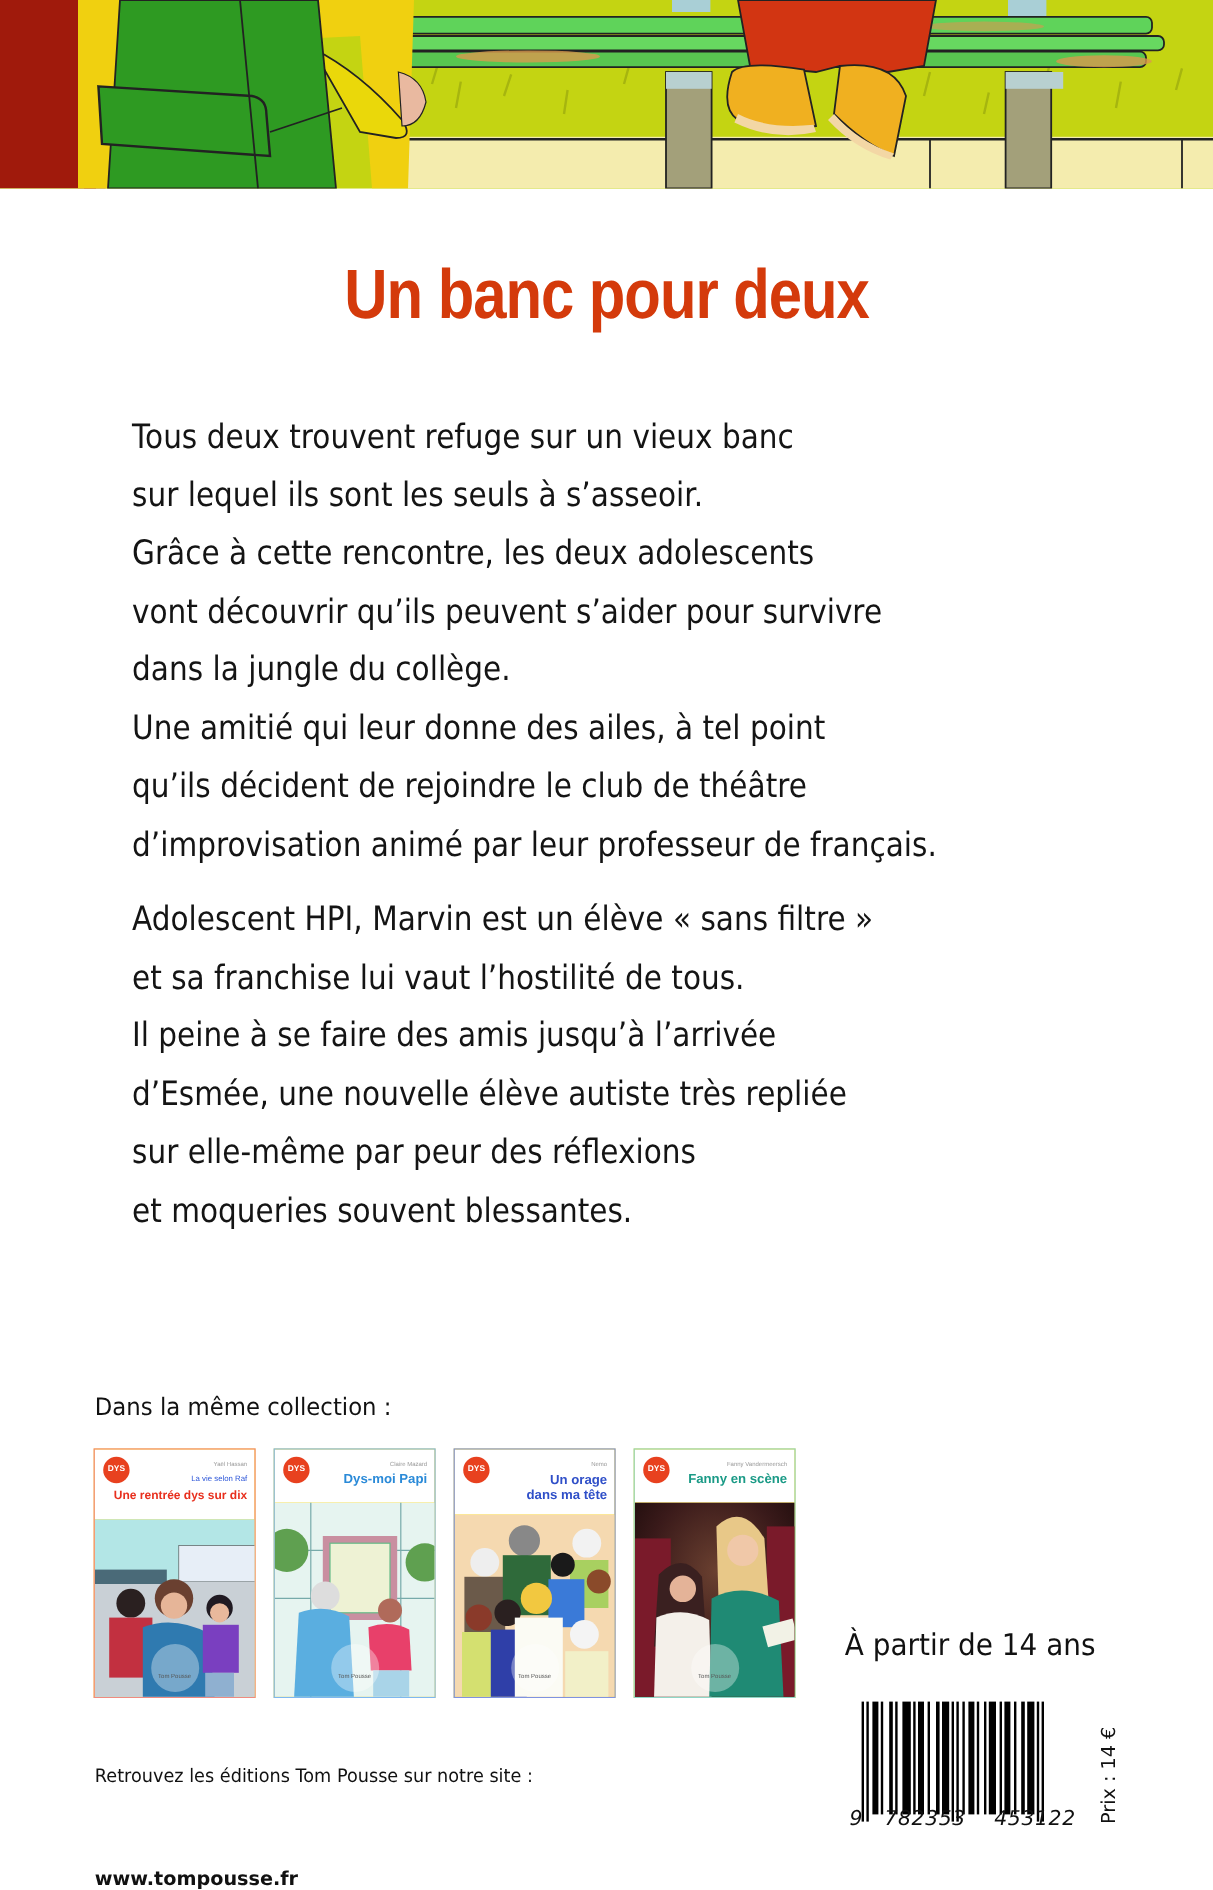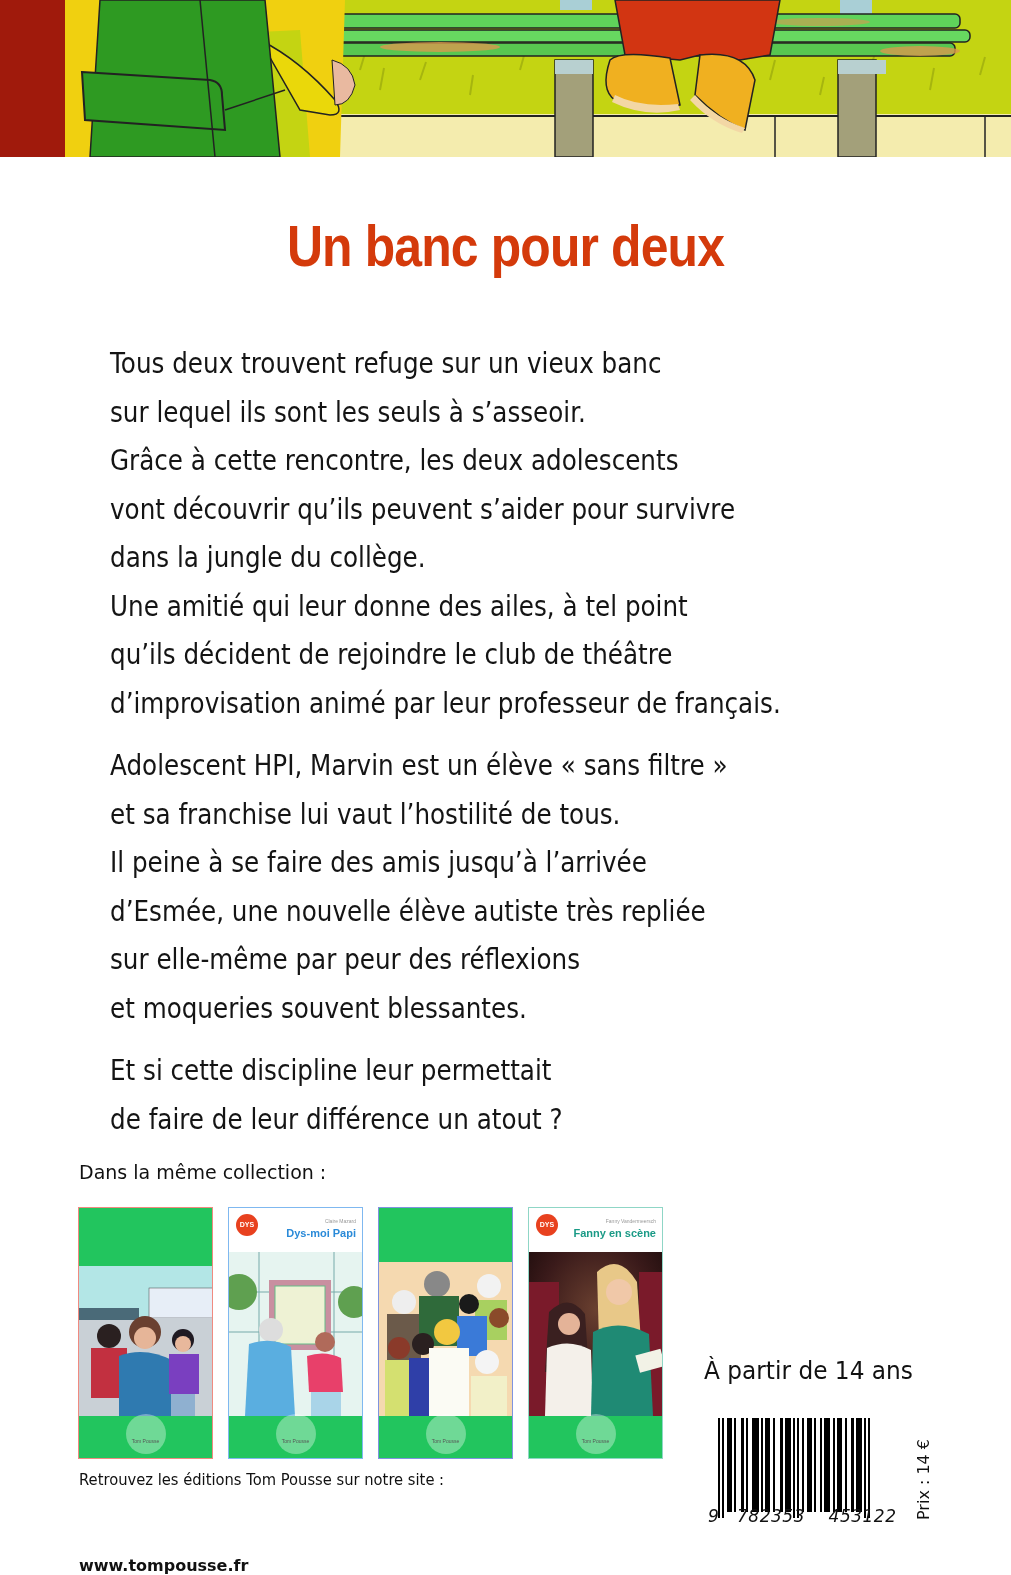--- a/index.html
+++ b/index.html
@@ -23,21 +23,21 @@
     display: block; font-family: "DejaVu Sans", sans-serif; font-size: 28px; line-height: 48.5px;
     color: #141414; white-space: nowrap; transform: scaleX(0.88); transform-origin: left;
   }
 
   .collection-label {
     position: absolute; left: 79px; top: 1160px; font-family: "DejaVu Sans", sans-serif; font-size: 20px; color: #111;
     transform: scaleX(0.95); transform-origin: left;
   }
   .books { position: absolute; left: 78px; top: 1207px; display: flex; gap: 15px; }
   .book {
-    width: 135px; height: 252px; border: 1.5px solid #e88; position: relative; overflow: hidden; background: #22c55e;
+    width: 135px; height: 208px; border: 1.5px solid #e88; position: relative; overflow: hidden; background: #fde047;
     box-sizing: border-box;
   }
   .book-head { position: relative; height: 58px; background: #fff; }
   .badge {
     position: absolute; left: 7px; top: 6px; width: 22px; height: 22px; border-radius: 50%; background: #e8411f;
     color: #fff; font-size: 7px; font-weight: bold; text-align: center; line-height: 22px; font-family: "Liberation Sans", sans-serif;
   }
   .book-author { position: absolute; right: 6px; top: 10px; font-size: 5px; color: #999; font-family: "Liberation Sans", sans-serif; }
   .book-series { position: absolute; right: 6px; top: 21px; font-size: 6.5px; color: #2b55d8; font-family: "Liberation Sans", sans-serif; }
   .book-title {
@@ -130,31 +130,33 @@
     <span class="line">d’improvisation animé par leur professeur de français.</span>
   </p>
   <p>
     <span class="line">Adolescent HPI, Marvin est un élève « sans filtre »</span>
     <span class="line">et sa franchise lui vaut l’hostilité de tous.</span>
     <span class="line">Il peine à se faire des amis jusqu’à l’arrivée</span>
     <span class="line">d’Esmée, une nouvelle élève autiste très repliée</span>
     <span class="line">sur elle-même par peur des réflexions</span>
     <span class="line">et moqueries souvent blessantes.</span>
   </p>
-  <p>
-    <span class="line">Et si cette discipline leur permettait</span>
-    <span class="line">de faire de leur différence un atout ?</span>
-  </p>
 </div>
 
 <div class="collection-label">Dans la même collection :</div>
 
 <div class="books">
 
   <div class="book" style="border-color:#f08a80;">
+    <div class="book-head">
+      <div class="badge">DYS</div>
+      <div class="book-author">Yaël Hassan</div>
+      <div class="book-series">La vie selon Raf</div>
+      <div class="book-title" style="color:#e8301e; top:33px;">Une rentrée dys sur dix</div>
+    </div>
     <div class="book-art" style="top:58px;">
       <svg width="135" height="150" viewBox="0 0 135 150">
         <rect width="135" height="150" fill="#b3e6e6"></rect>
         <rect x="70" y="22" width="65" height="30" fill="#e7eef7" stroke="#444" stroke-width="0.5"></rect>
         <rect x="0" y="52" width="135" height="98" fill="#c9d0d6"></rect>
         <rect x="0" y="42" width="60" height="12" fill="#4a6a78"></rect>
         <circle cx="30" cy="70" r="12" fill="#2a2020"></circle>
         <rect x="12" y="82" width="36" height="50" fill="#c23040"></rect>
         <circle cx="66" cy="66" r="16" fill="#6a4030"></circle>
         <circle cx="66" cy="72" r="11" fill="#e6b598"></circle>
@@ -191,20 +193,25 @@
         <path d="M20 92 Q42 84 62 95 L66 164 L16 164 Z" fill="#5aaee0"></path>
         <circle cx="96" cy="90" r="10" fill="#b06a5a"></circle>
         <path d="M78 104 Q96 98 112 106 L114 140 L80 140 Z" fill="#e8406a"></path>
         <rect x="82" y="140" width="30" height="24" fill="#a9d4e8"></rect>
       </svg>
       <div class="book-logo">Tom Pousse</div>
     </div>
   </div>
 
   <div class="book" style="border-color:#7f93e0;">
+    <div class="book-head" style="height:54px;">
+      <div class="badge">DYS</div>
+      <div class="book-author">Nemo</div>
+      <div class="book-title" style="color:#2f4fc8; top:20px; width:70px; font-size:11px; line-height:12px;">Un orage dans ma tête</div>
+    </div>
     <div class="book-art" style="top:54px;">
       <svg width="135" height="154" viewBox="0 0 135 154">
         <rect width="135" height="154" fill="#f5d9b0"></rect>
         <circle cx="25" cy="40" r="12" fill="#eee"></circle>
         <rect x="8" y="52" width="34" height="50" fill="#6b5a4a"></rect>
         <circle cx="58" cy="22" r="13" fill="#888"></circle>
         <rect x="40" y="34" width="40" height="50" fill="#2f6a3a"></rect>
         <circle cx="110" cy="24" r="12" fill="#f2f2f2"></circle>
         <rect x="96" y="38" width="32" height="40" fill="#a8d060"></rect>
         <circle cx="90" cy="42" r="10" fill="#1a1a1a"></circle>

